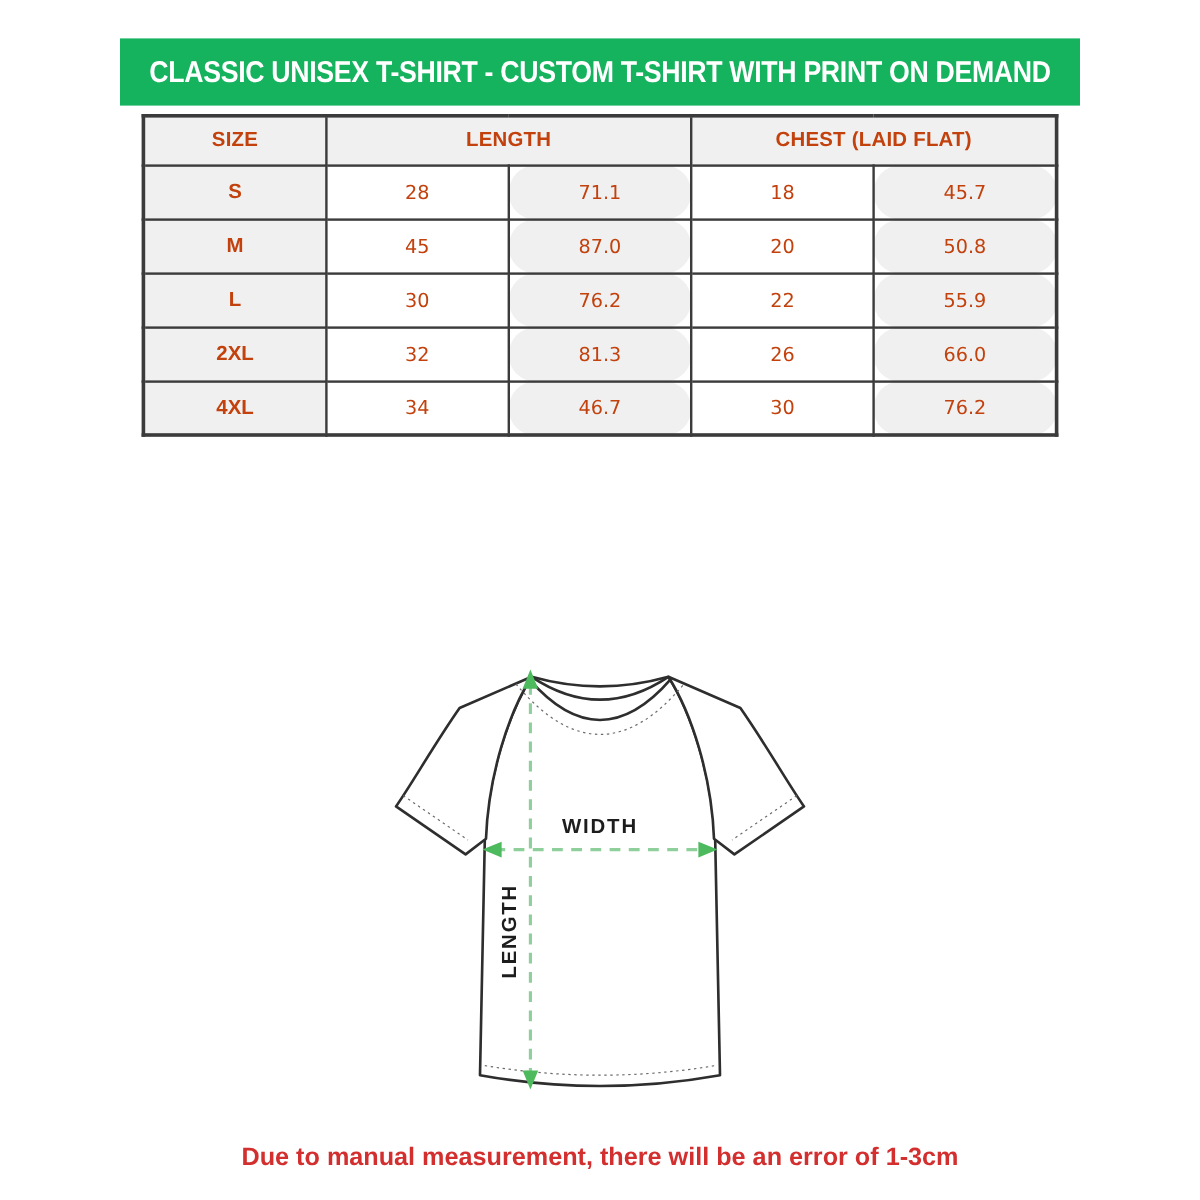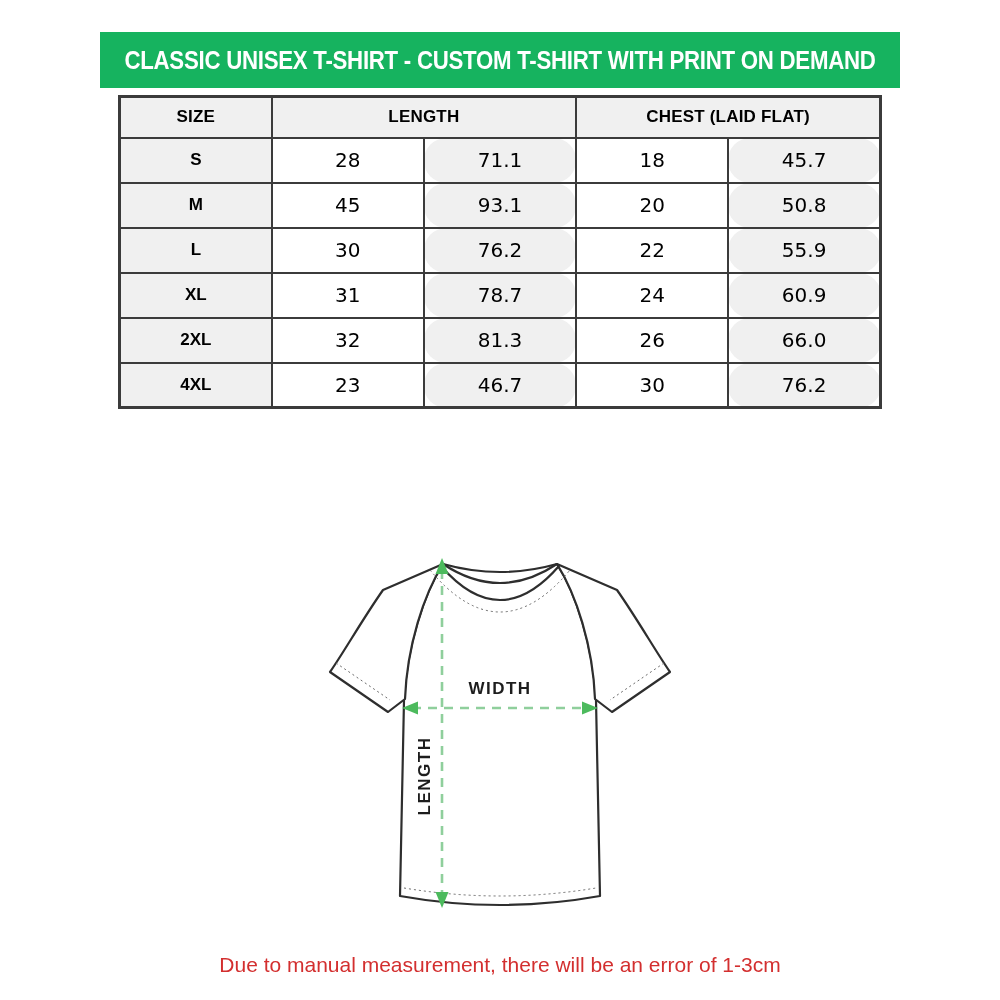--- a/index.html
+++ b/index.html
@@ -18,49 +18,49 @@
     white-space:nowrap;
   }
   
   .size-table{
     position:absolute;left:118px;top:95px;width:764px;
     border-collapse:collapse;table-layout:fixed;
     border:3px solid #3b3b3b;
   }
   .size-table th,.size-table td{
     border:2px solid #3b3b3b;text-align:center;vertical-align:middle;
-    color:#000000;padding:0;
+    color:#c2410c;padding:0;
   }
   .size-table thead tr{height:41px;}
   .size-table tbody tr{height:45px;}
   .size-table th{
     background:#f0f0f0;font-weight:bold;font-size:17px;letter-spacing:0.2px;
   }
   td.cell-label{background:#f0f0f0;font-weight:bold;font-size:17px;}
   td.cell-in{background:#ffffff;}
   td.cell-cm{background:#f0f0f0;border-radius:22px;}
   td.cell-in,td.cell-cm{
-    font-family:"DejaVu Sans",sans-serif;font-size:20px;font-weight:500;
+    font-family:"DejaVu Sans",sans-serif;font-size:16px;font-weight:500;
   }
   
   .diagram{position:absolute;left:320px;top:548px;width:360px;height:392px;}
   .diagram svg{display:block;width:100%;height:100%;}
   .shirt-line{fill:#ffffff;stroke:#2e2e2e;stroke-width:2.2;stroke-linejoin:round;}
   .shirt-arc{fill:none;stroke:#2e2e2e;stroke-width:2.2;}
   .stitch{fill:none;stroke:#6b6b6b;stroke-width:1;stroke-dasharray:2 3;}
   .measure{stroke:#8fcf9c;stroke-width:2.6;stroke-dasharray:9 7;fill:none;}
   .arrowhead{fill:#4cba5d;stroke:none;}
   .measure-label{
     font-family:"Liberation Sans",sans-serif;font-weight:bold;font-size:17px;
     letter-spacing:1.5px;fill:#1d1d1d;
   }
   
   .footer-note{
     position:absolute;left:0;top:953px;width:1000px;text-align:center;
-    color:#d32f2f;font-weight:normal;font-size:21px;
+    color:#d32f2f;font-weight:bold;font-size:21px;
   }
 </style>
 </head>
 <body>
 
 <div class="banner">
   <span class="banner-title">CLASSIC UNISEX T-SHIRT - CUSTOM T-SHIRT WITH PRINT ON DEMAND</span>
 </div>
 
 <table class="size-table">
@@ -82,48 +82,41 @@
       <tr>
         <td class="cell-label">S</td>
         <td class="cell-in">28</td>
         <td class="cell-cm">71.1</td>
         <td class="cell-in">18</td>
         <td class="cell-cm">45.7</td>
       </tr>
       <tr>
         <td class="cell-label">M</td>
         <td class="cell-in">45</td>
-        <td class="cell-cm">93.1</td>
+        <td class="cell-cm">87.0</td>
         <td class="cell-in">20</td>
         <td class="cell-cm">50.8</td>
       </tr>
       <tr>
         <td class="cell-label">L</td>
         <td class="cell-in">30</td>
         <td class="cell-cm">76.2</td>
         <td class="cell-in">22</td>
         <td class="cell-cm">55.9</td>
       </tr>
       <tr>
-        <td class="cell-label">XL</td>
-        <td class="cell-in">31</td>
-        <td class="cell-cm">78.7</td>
-        <td class="cell-in">24</td>
-        <td class="cell-cm">60.9</td>
-      </tr>
-      <tr>
         <td class="cell-label">2XL</td>
         <td class="cell-in">32</td>
         <td class="cell-cm">81.3</td>
         <td class="cell-in">26</td>
         <td class="cell-cm">66.0</td>
       </tr>
       <tr>
         <td class="cell-label">4XL</td>
-        <td class="cell-in">23</td>
+        <td class="cell-in">34</td>
         <td class="cell-cm">46.7</td>
         <td class="cell-in">30</td>
         <td class="cell-cm">76.2</td>
       </tr>
     </tbody>
 </table>
 
 <div class="diagram">
   <svg viewBox="0 0 360 392">
 

